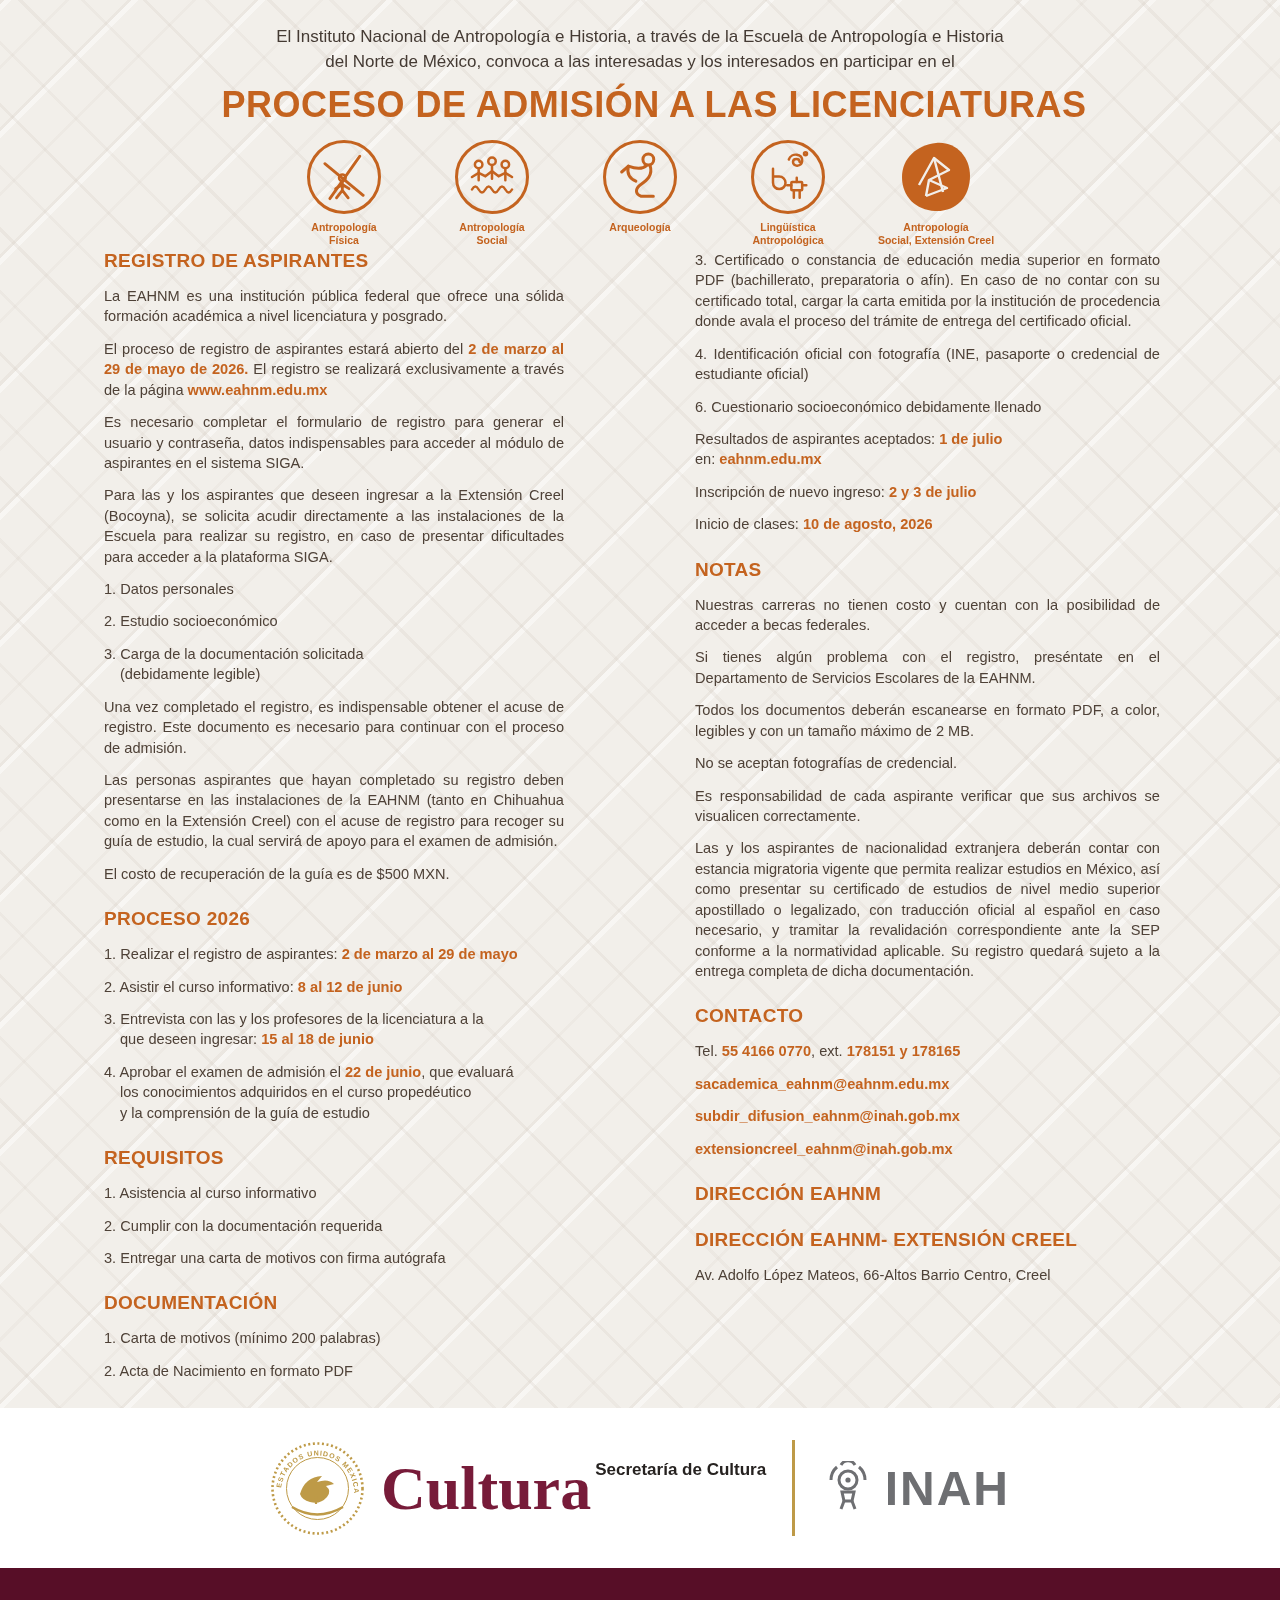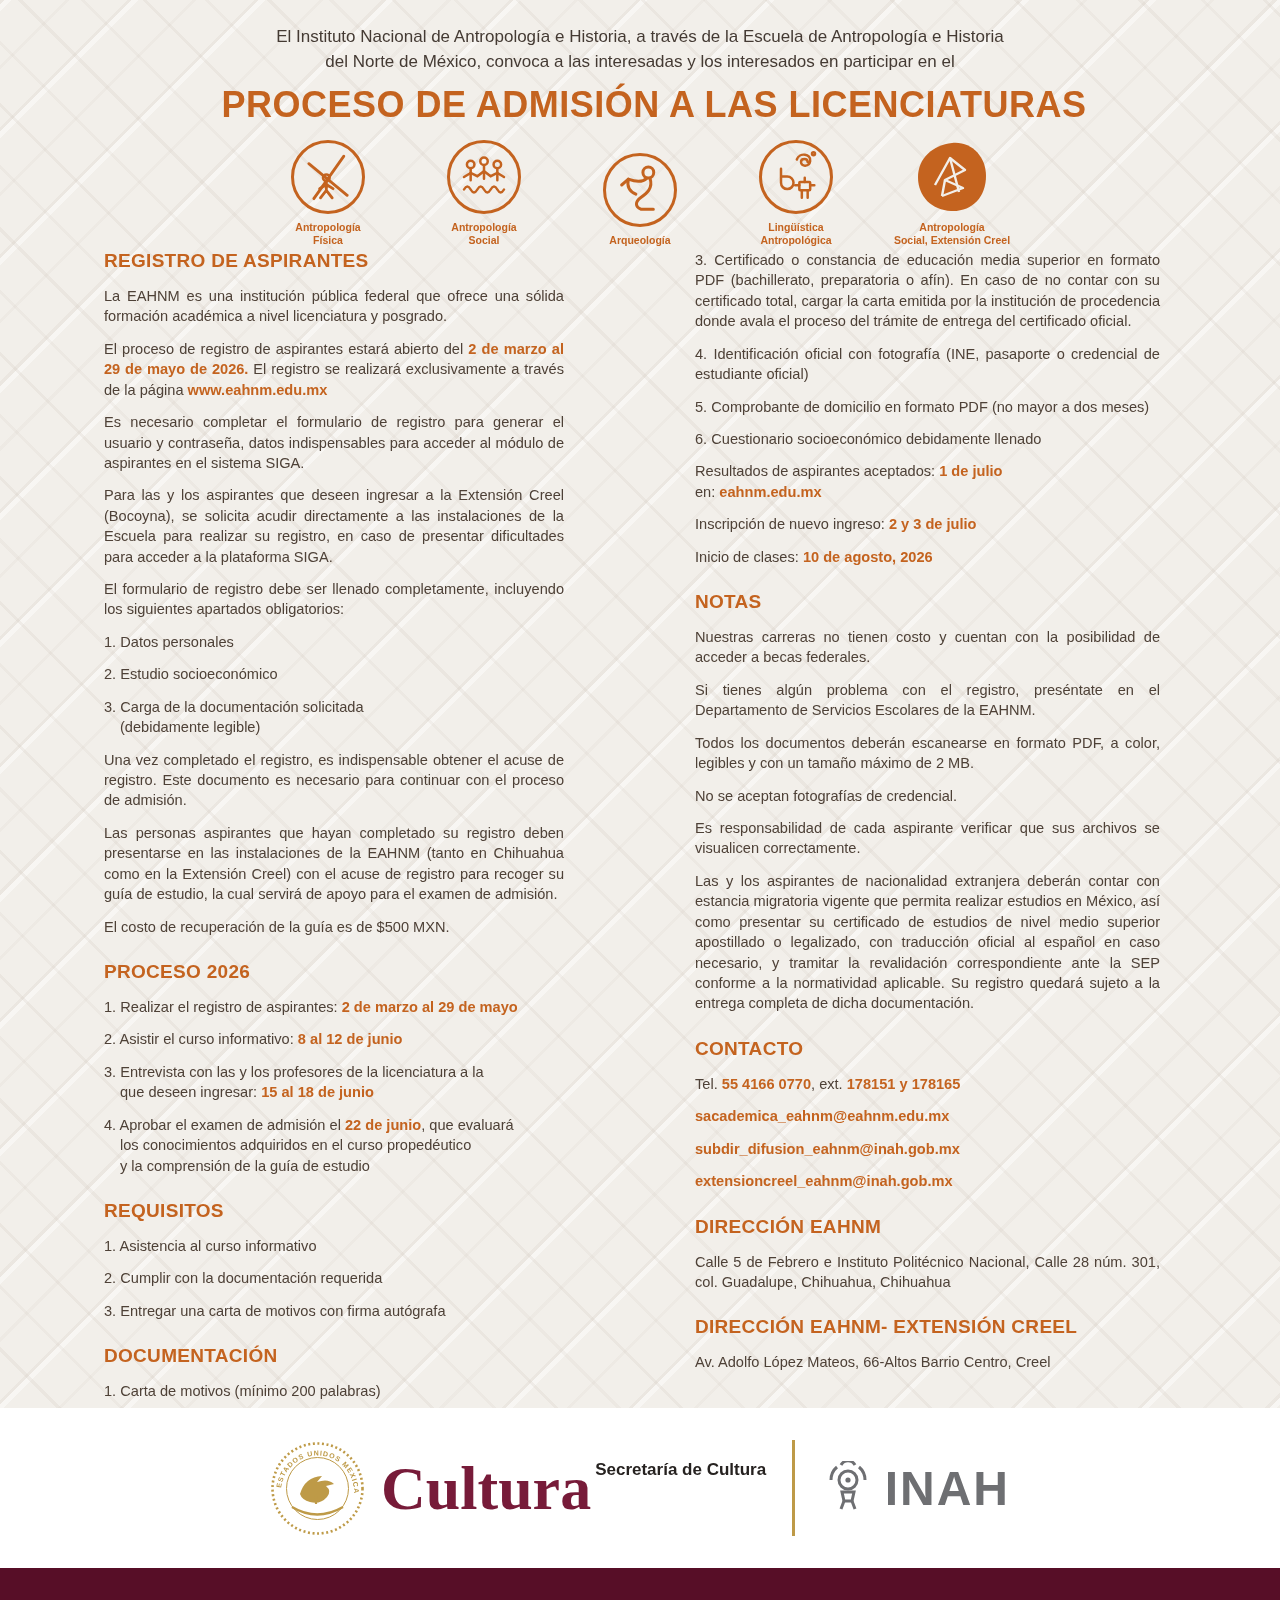--- a/index.html
+++ b/index.html
@@ -9,21 +9,21 @@
     background:
       repeating-linear-gradient(45deg, rgba(208,198,188,0.22) 0 3px, rgba(255,255,255,0) 3px 44px, rgba(208,198,188,0.16) 44px 47px, rgba(255,255,255,0) 47px 88px),
       repeating-linear-gradient(135deg, rgba(208,198,188,0.20) 0 3px, rgba(255,255,255,0.45) 3px 8px, rgba(255,255,255,0) 8px 46px, rgba(208,198,188,0.13) 46px 49px, rgba(255,255,255,0) 49px 90px),
       linear-gradient(var(--page_bg,#F2EFEA), var(--page_bg,#F2EFEA));
   }
   
   .header{padding-top:24px;text-align:center;}
   .intro{margin:0;line-height:25px;font-size:17px;color:var(--intro_text,#443A33);}
   .title{margin:10px 0 0;font-size:36px;font-weight:800;letter-spacing:.5px;color:var(--accent,#C4631F);padding-left:28px;}
   
-  .icons-row{margin-top:14px;display:flex;justify-content:center;align-items:flex-end;gap:38px;}
+  .icons-row{margin-top:14px;display:flex;justify-content:center;align-items:flex-start;gap:30px;}
   .program{width:118px;display:flex;flex-direction:column;align-items:center;}
   .badge{width:74px;height:74px;border:3.5px solid var(--accent,#C4631F);border-radius:50%;box-sizing:border-box;display:flex;align-items:center;justify-content:center;}
   .badge.filled{border:none;}
   .badge svg{display:block;}
   .plabel{margin-top:7px;text-align:center;font-size:10.5px;font-weight:700;line-height:1.25;color:var(--accent,#C4631F);}
   .plabel span{display:block;}
   .plabel span:empty{display:none;}
   
   .col{position:absolute;top:250px;}
   #col-left{left:104px;width:460px;}
@@ -136,21 +136,20 @@
     </div>
 
   </div>
 
   <div class="col" id="col-left">
       <div class="sec-heading">REGISTRO DE ASPIRANTES</div>
       <p class="para"><span>La EAHNM es una institución pública federal que ofrece una sólida formación académica a nivel licenciatura y posgrado.</span></p>
       <p class="para"><span>El proceso de registro de aspirantes estará abierto del </span><span class="accent-b">2 de marzo al 29 de mayo de 2026.</span><span> El registro se realizará exclusivamente a través de la página </span><span class="accent-b">www.eahnm.edu.mx</span></p>
       <p class="para"><span>Es necesario completar el formulario de registro para generar el usuario y contraseña, datos indispensables para acceder al módulo de aspirantes en el sistema SIGA.</span></p>
       <p class="para"><span>Para las y los aspirantes que deseen ingresar a la Extensión Creel (Bocoyna), se solicita acudir directamente a las instalaciones de la Escuela para realizar su registro, en caso de presentar dificultades para acceder a la plataforma SIGA.</span></p>
-      <p class="para"><span>El formulario de registro debe ser llenado completamente, incluyendo los siguientes apartados obligatorios:</span></p>
       <p class="para hang"><span>1. Datos personales</span></p>
       <p class="para hang"><span>2. Estudio socioeconómico</span></p>
       <p class="para hang"><span>3. Carga de la documentación solicitada</span><br><span>(debidamente legible)</span></p>
       <p class="para"><span>Una vez completado el registro, es indispensable obtener el acuse de registro. Este documento es necesario para continuar con el proceso de admisión.</span></p>
       <p class="para"><span>Las personas aspirantes que hayan completado su registro deben presentarse en las instalaciones de la EAHNM (tanto en Chihuahua como en la Extensión Creel) con el acuse de registro para recoger su guía de estudio, la cual servirá de apoyo para el examen de admisión.</span></p>
       <p class="para"><span>El costo de recuperación de la guía es de $500 MXN.</span></p>
       <div class="sec-heading">PROCESO 2026</div>
       <p class="para hang"><span>1. Realizar el registro de aspirantes: </span><span class="accent-b">2 de marzo al 29 de mayo</span></p>
       <p class="para hang"><span>2. Asistir el curso informativo: </span><span class="accent-b">8 al 12 de junio</span></p>
       <p class="para hang"><span>3. Entrevista con las y los profesores de la licenciatura a la</span><br><span>que deseen ingresar: </span><span class="accent-b">15 al 18 de junio</span></p>
@@ -159,39 +158,37 @@
       <p class="para hang"><span>1. Asistencia al curso informativo</span></p>
       <p class="para hang"><span>2. Cumplir con la documentación requerida</span></p>
       <p class="para hang"><span>3. Entregar una carta de motivos con firma autógrafa</span></p>
       <div class="sec-heading">DOCUMENTACIÓN</div>
       <p class="para hang"><span>1. Carta de motivos (mínimo 200 palabras)</span></p>
       <p class="para hang"><span>2. Acta de Nacimiento en formato PDF</span></p>
     </div>
   <div class="col" id="col-right">
       <p class="para"><span>3. Certificado o constancia de educación media superior en formato PDF (bachillerato, preparatoria o afín). En caso de no contar con su certificado total, cargar la carta emitida por la institución de procedencia donde avala el proceso del trámite de entrega del certificado oficial.</span></p>
       <p class="para"><span>4. Identificación oficial con fotografía (INE, pasaporte o credencial de estudiante oficial)</span></p>
-      <p class="para"><span>5. Comprobante de domicilio en formato PDF (no mayor a dos meses)</span></p>
       <p class="para"><span>6. Cuestionario socioeconómico debidamente llenado</span></p>
       <p class="para"><span>Resultados de aspirantes aceptados: </span><span class="accent-b">1 de julio</span><br><span>en: </span><span class="accent-b">eahnm.edu.mx</span></p>
       <p class="para"><span>Inscripción de nuevo ingreso: </span><span class="accent-b">2 y 3 de julio</span></p>
       <p class="para"><span>Inicio de clases: </span><span class="accent-b">10 de agosto, 2026</span></p>
       <div class="sec-heading">NOTAS</div>
       <p class="para"><span>Nuestras carreras no tienen costo y cuentan con la posibilidad de acceder a becas federales.</span></p>
       <p class="para"><span>Si tienes algún problema con el registro, preséntate en el Departamento de Servicios Escolares de la EAHNM.</span></p>
       <p class="para"><span>Todos los documentos deberán escanearse en formato PDF, a color, legibles y con un tamaño máximo de 2 MB.</span></p>
       <p class="para"><span>No se aceptan fotografías de credencial.</span></p>
       <p class="para"><span>Es responsabilidad de cada aspirante verificar que sus archivos se visualicen correctamente.</span></p>
       <p class="para"><span>Las y los aspirantes de nacionalidad extranjera deberán contar con estancia migratoria vigente que permita realizar estudios en México, así como presentar su certificado de estudios de nivel medio superior apostillado o legalizado, con traducción oficial al español en caso necesario, y tramitar la revalidación correspondiente ante la SEP conforme a la normatividad aplicable. Su registro quedará sujeto a la entrega completa de dicha documentación.</span></p>
       <div class="sec-heading">CONTACTO</div>
       <p class="para"><span>Tel. </span><span class="accent-b">55 4166 0770</span><span>, ext. </span><span class="accent-b">178151 y 178165</span></p>
       <p class="para"><span class="accent-b">sacademica_eahnm@eahnm.edu.mx</span></p>
       <p class="para"><span class="accent-b">subdir_difusion_eahnm@inah.gob.mx</span></p>
       <p class="para"><span class="accent-b">extensioncreel_eahnm@inah.gob.mx</span></p>
       <div class="sec-heading">DIRECCIÓN EAHNM</div>
-      <p class="para"><span>Calle 5 de Febrero e Instituto Politécnico Nacional, Calle 28 núm. 301, col. Guadalupe, Chihuahua, Chihuahua</span></p>
       <div class="sec-heading">DIRECCIÓN EAHNM- EXTENSIÓN CREEL</div>
       <p class="para"><span>Av. Adolfo López Mateos, 66-Altos Barrio Centro, Creel</span></p>
     </div>
 
   <div class="footer-band">
     <svg width="95" height="95" viewBox="0 0 95 95">
       <circle cx="47.5" cy="47.5" r="45" fill="#ffffff" stroke="#BE9A47" stroke-width="2.6" stroke-dasharray="2 2.6"></circle>
       <circle cx="47.5" cy="47.5" r="31" fill="none" stroke="#BE9A47" stroke-width="1"></circle>
       <defs>
           <path id="coat-arc" d="M11 51 a36.5 36.5 0 0 1 73 0"></path>

